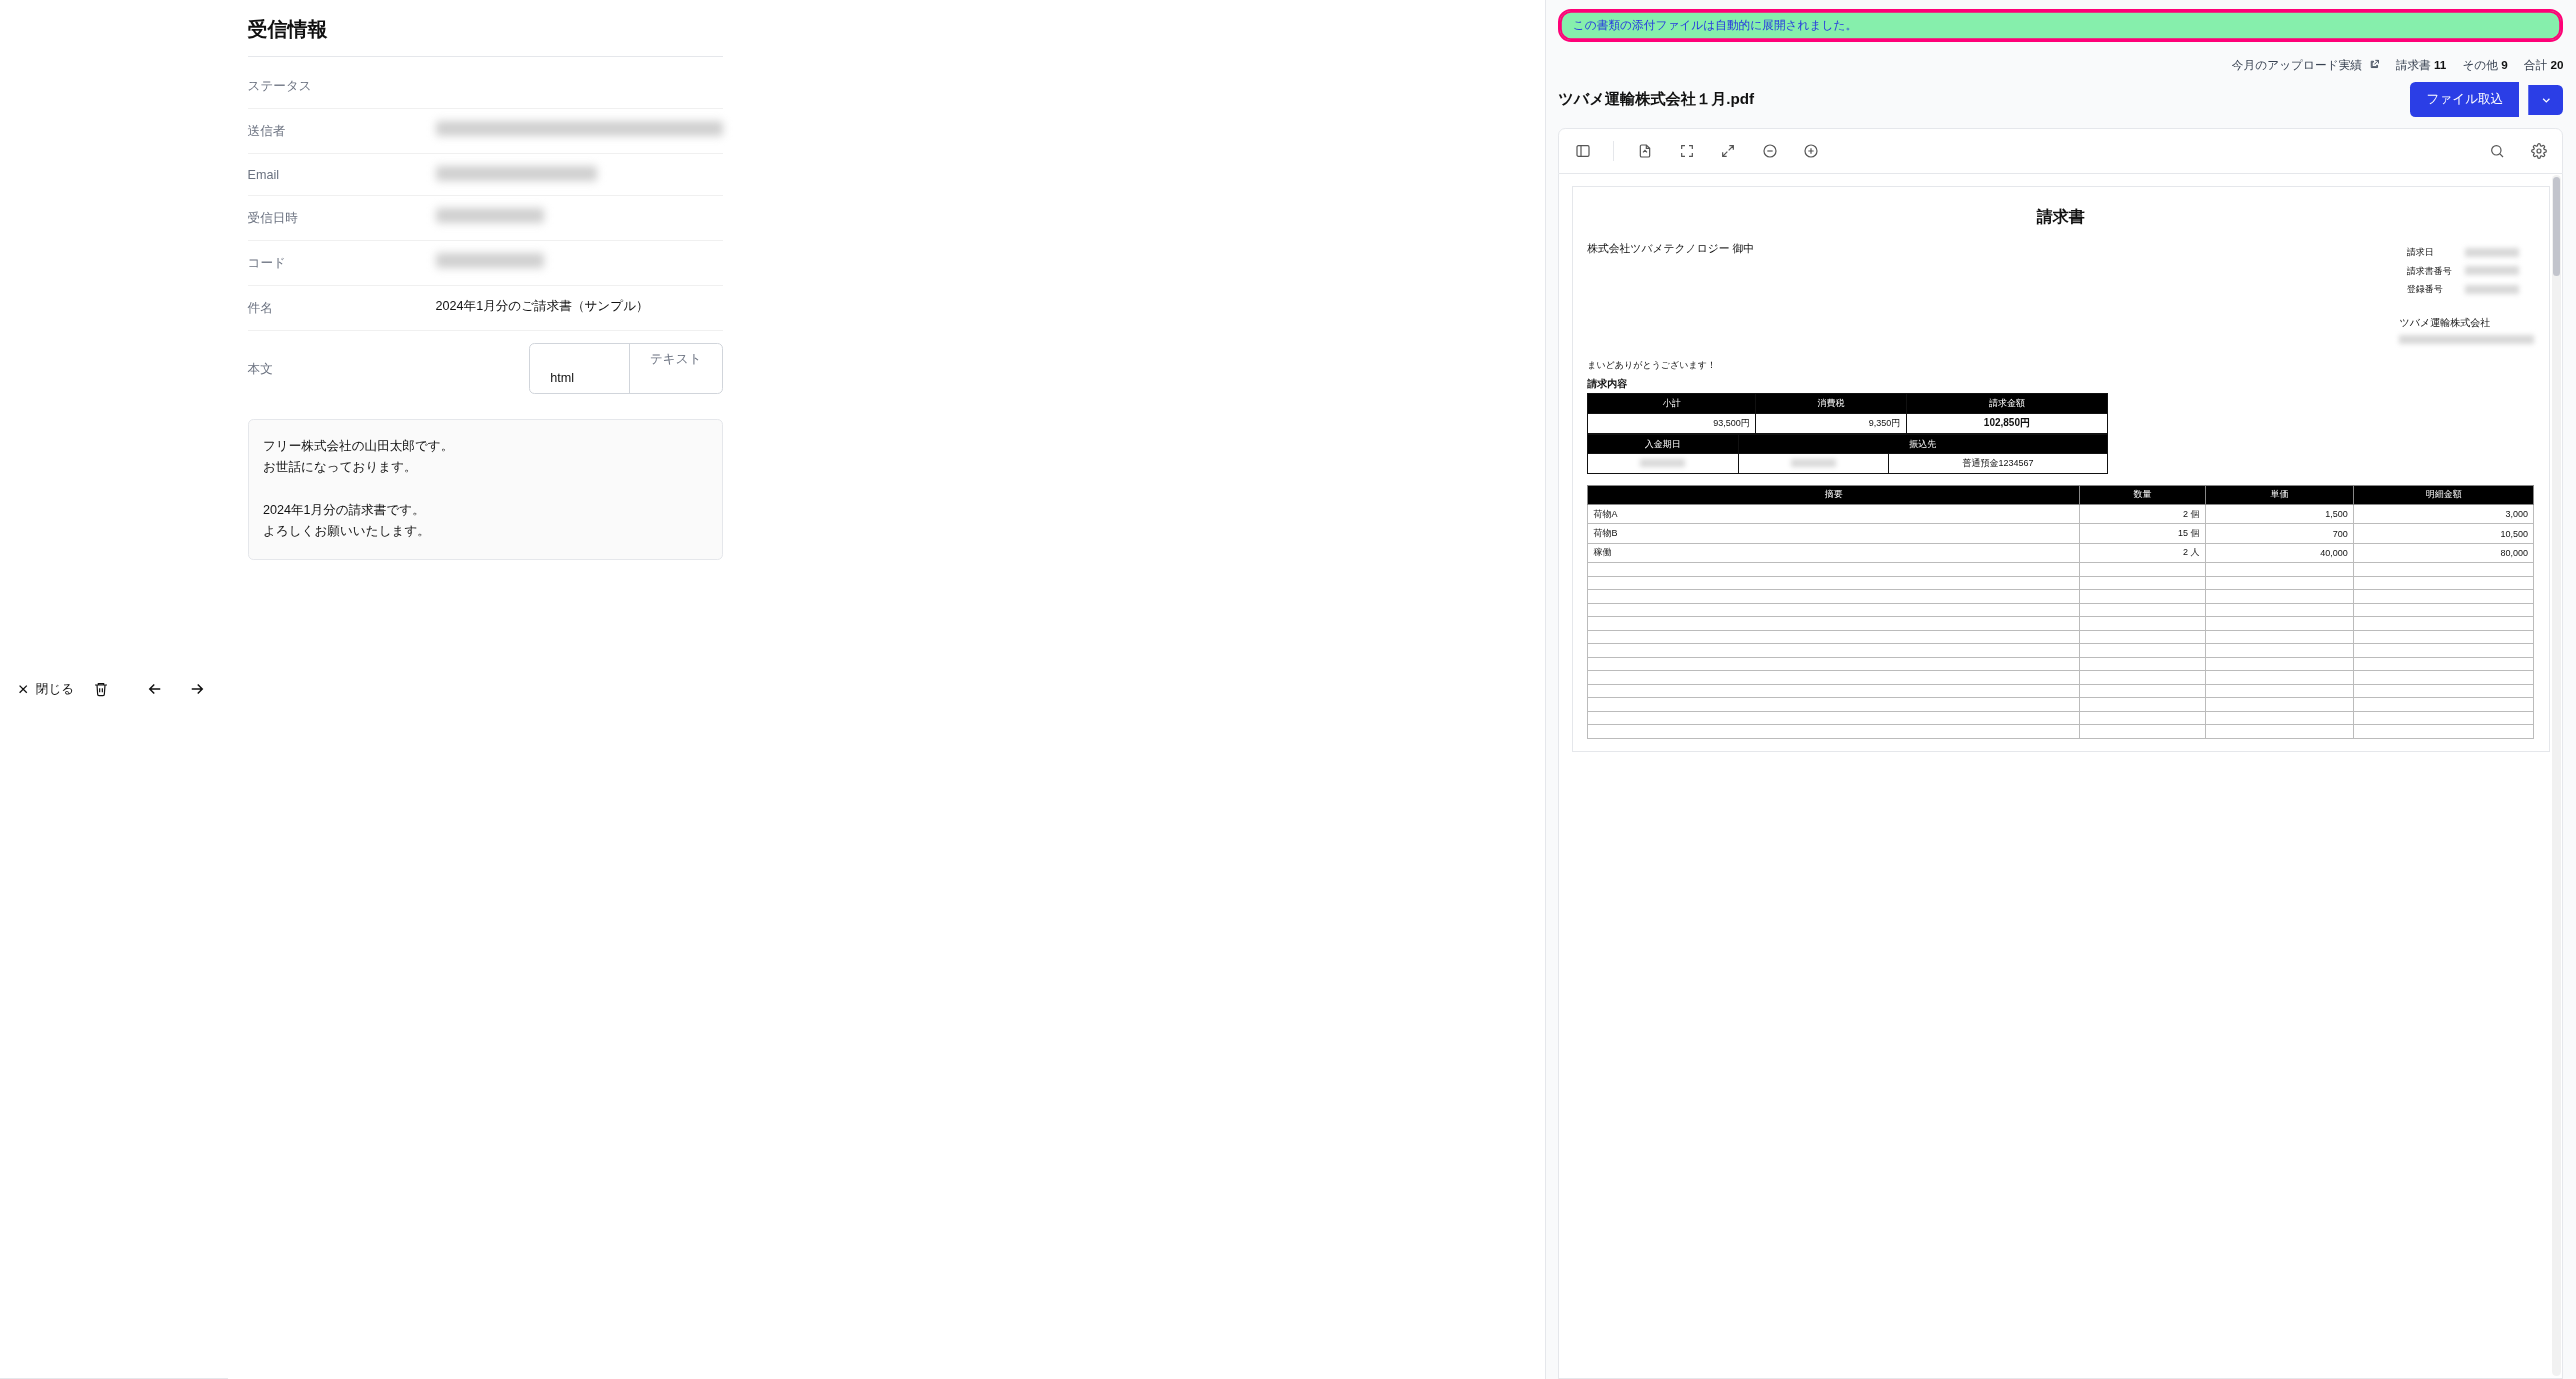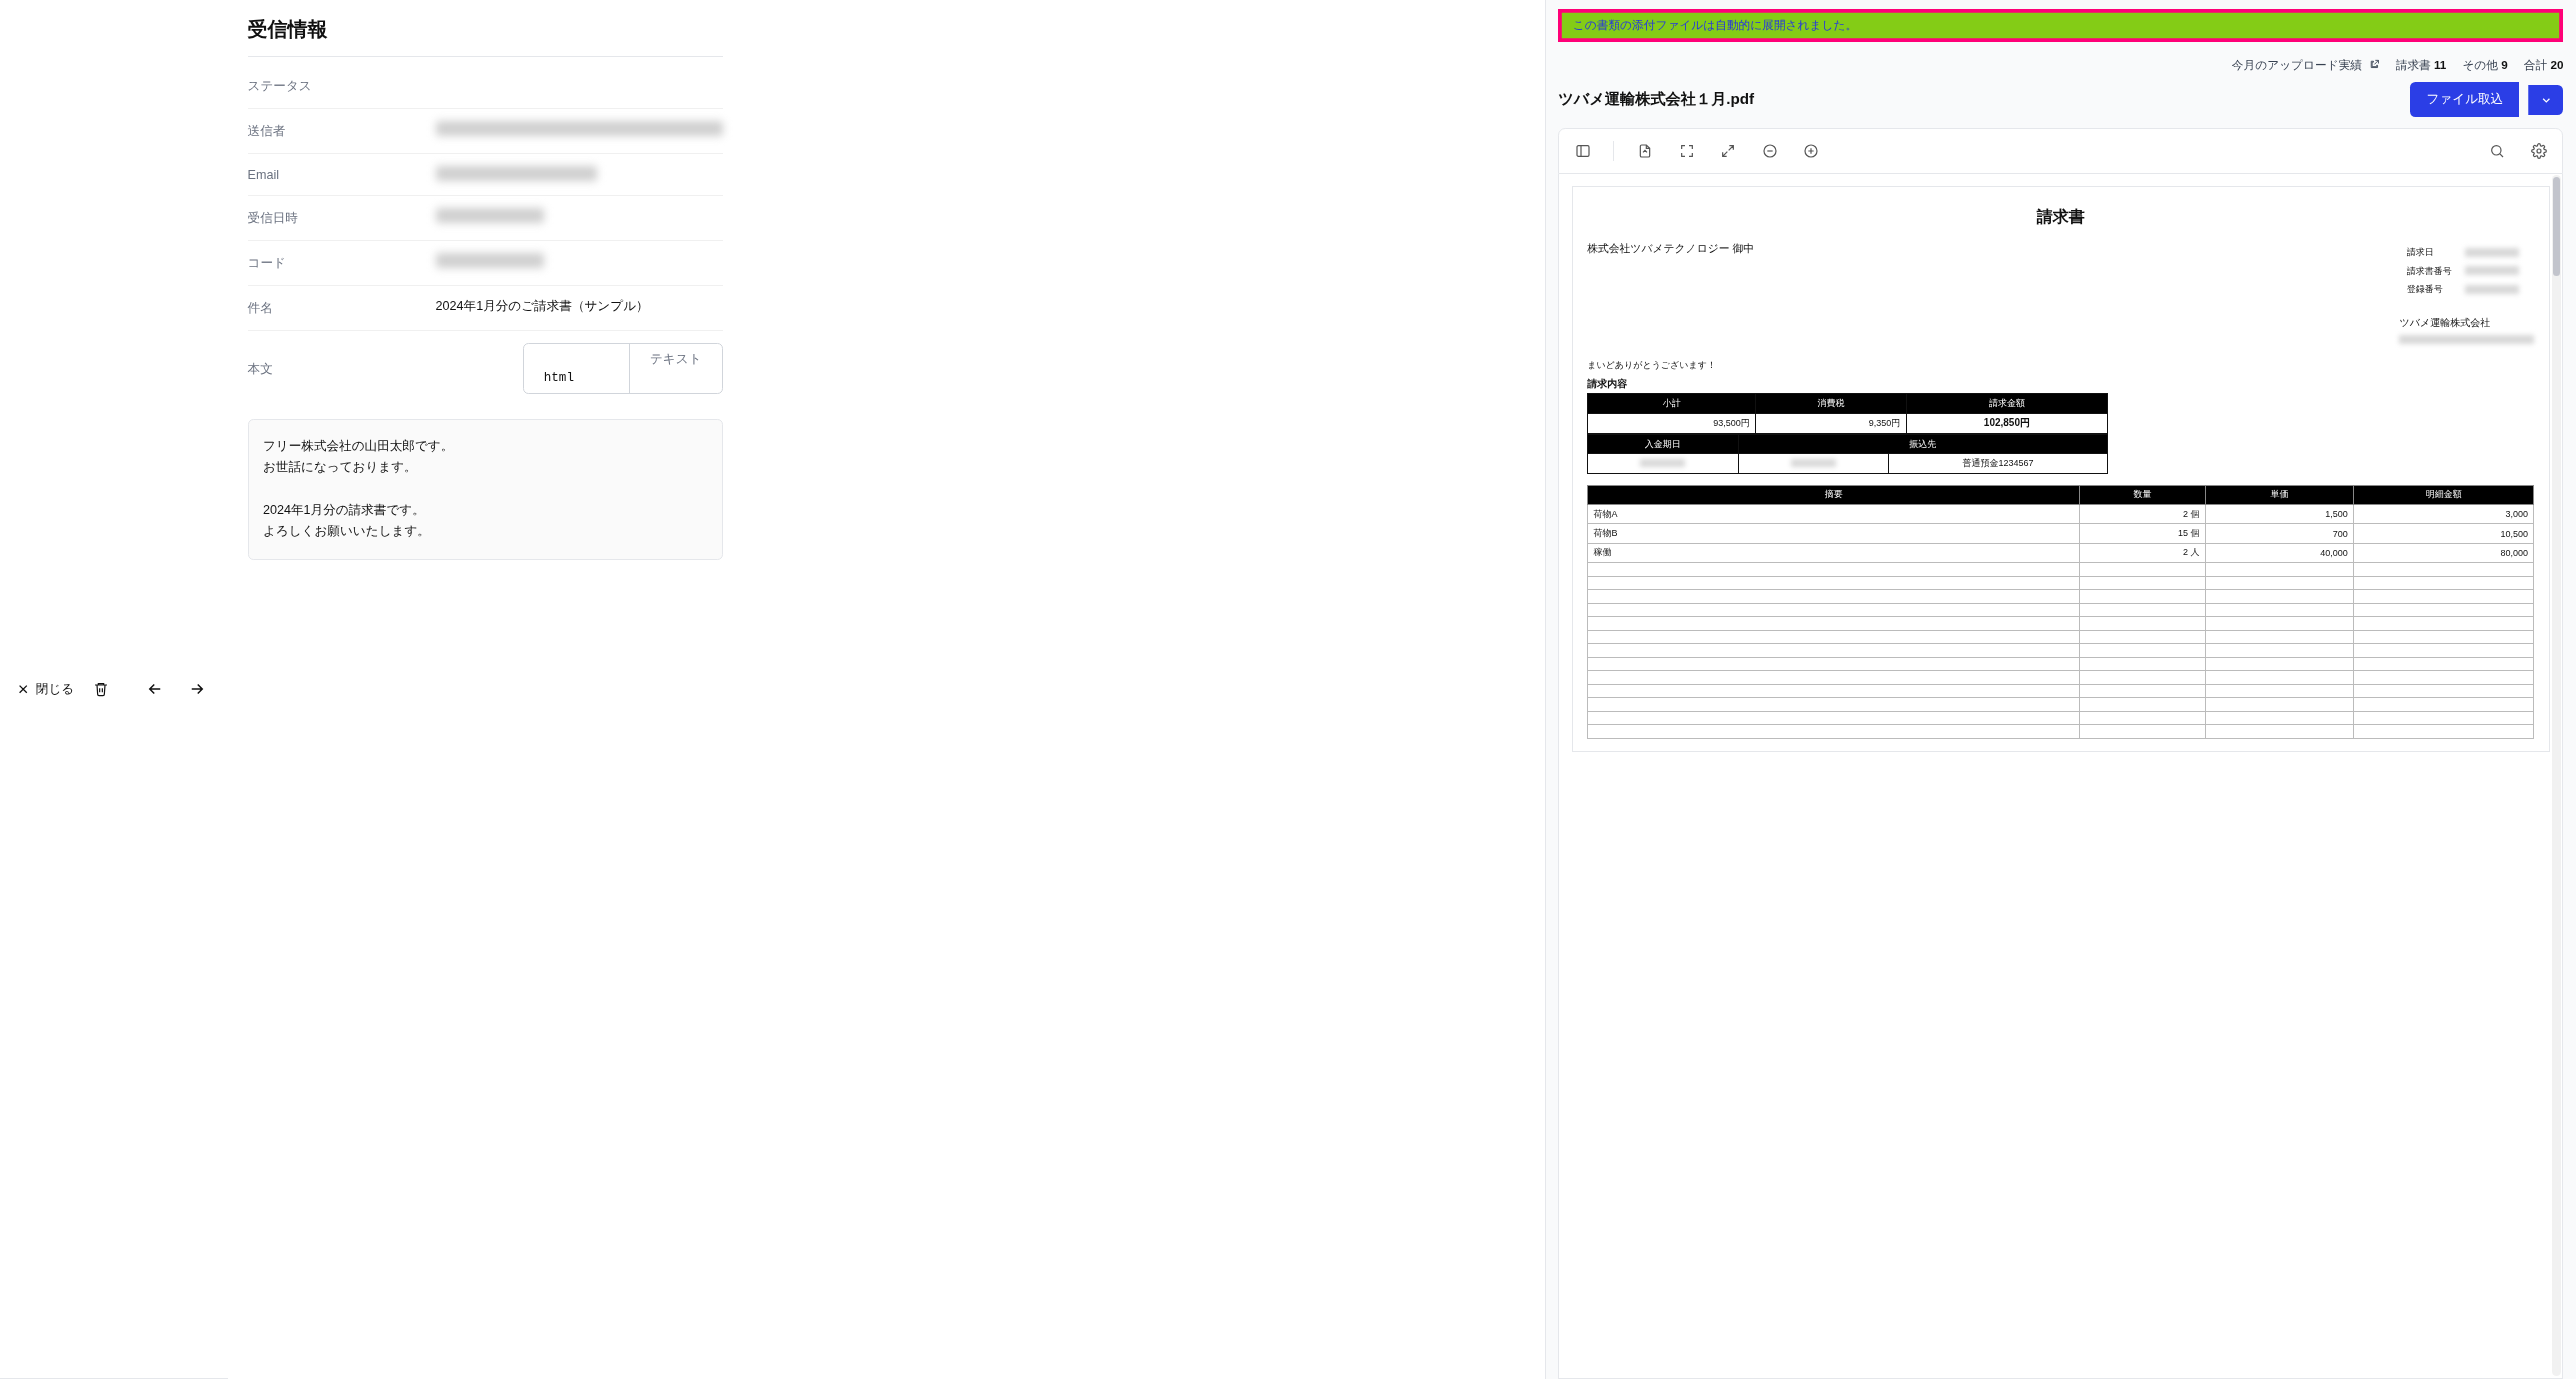--- a/index.html
+++ b/index.html
@@ -49,24 +49,24 @@
   .seg > div { padding:7.2px 20px; cursor:pointer; font-size:12.6px; }
   .seg > div + div { border-left:0.9px solid #d1d5db; }
   .seg .active { color:#111;margin-top:20px; }
   .seg .inactive { color:#6b7280;margin-left:35px; }
   .bodybox { margin-top:12.6px; border:0.9px solid #e5e7eb; border-radius:5.4px; background:#fafafa; padding:16px 14.4px; line-height:1.7; white-space:pre-line; font-size:12.6px; }
 
   
   .right { flex:1; background:#f9fafb; display:flex; flex-direction:column; padding: 9px 12.6px 0 12.6px; position:relative; }
   .alert {
     border:2.7px solid #ff0077;
-    background:#84cc16;
+    background:#86efac;
     color:#2536e0;
     padding:7.2px 12.6px;
-    border-radius:0;
+    border-radius:13px;
     font-size:11.7px;
     box-shadow: 0 0 0 1.8px #ff0077 inset;
   }
   .stats { display:flex; gap:16px; justify-content:flex-end; margin-top:16px; font-size:11.7px; color:#374151; align-items:center; }
   .stats b { font-weight:700; color:#111; }
   .ext-icon { display:inline-flex; margin-left:3.6px; }
   .file-header { display:flex; align-items:center; margin-top:9px; gap:9px; }
   .file-title { font-size:15.2px; font-weight:600; flex:1; }
   .btn-primary { background:#2b3ee6; color:#fff; border:none; border-radius:5.4px 0 0 5.4px; padding:9px 16px; font-size:12.6px; cursor:pointer; font-weight:500; }
   .btn-chevron { background:#2b3ee6; color:#fff; border:none; border-left:0.9px solid rgba(255,255,255,0.25); border-radius:0 5.4px 5.4px 0; padding:9px 10.8px; cursor:pointer; }
@@ -153,21 +153,21 @@
       <div class="row">
         <div class="label">コード</div>
         <div class="val"><span class="blur w70">redacted</span></div>
       </div>
 
       <div class="row">
         <div class="label">件名</div>
         <div class="val">2024年1月分のご請求書（サンプル）</div>
       </div>
 
-      <div class="row body-head" style="border-bottom:none;font-family:Liberation Mono, monospace;">
+      <div class="row body-head" style="border-bottom:none;">
         <div class="label">本文</div>
         <div class="spacer"></div>
         <div class="seg">
           <div class="active">html</div>
           <div class="inactive">テキスト</div>
         </div>
       </div>
 
       <div class="bodybox">フリー株式会社の山田太郎です。
 お世話になっております。

